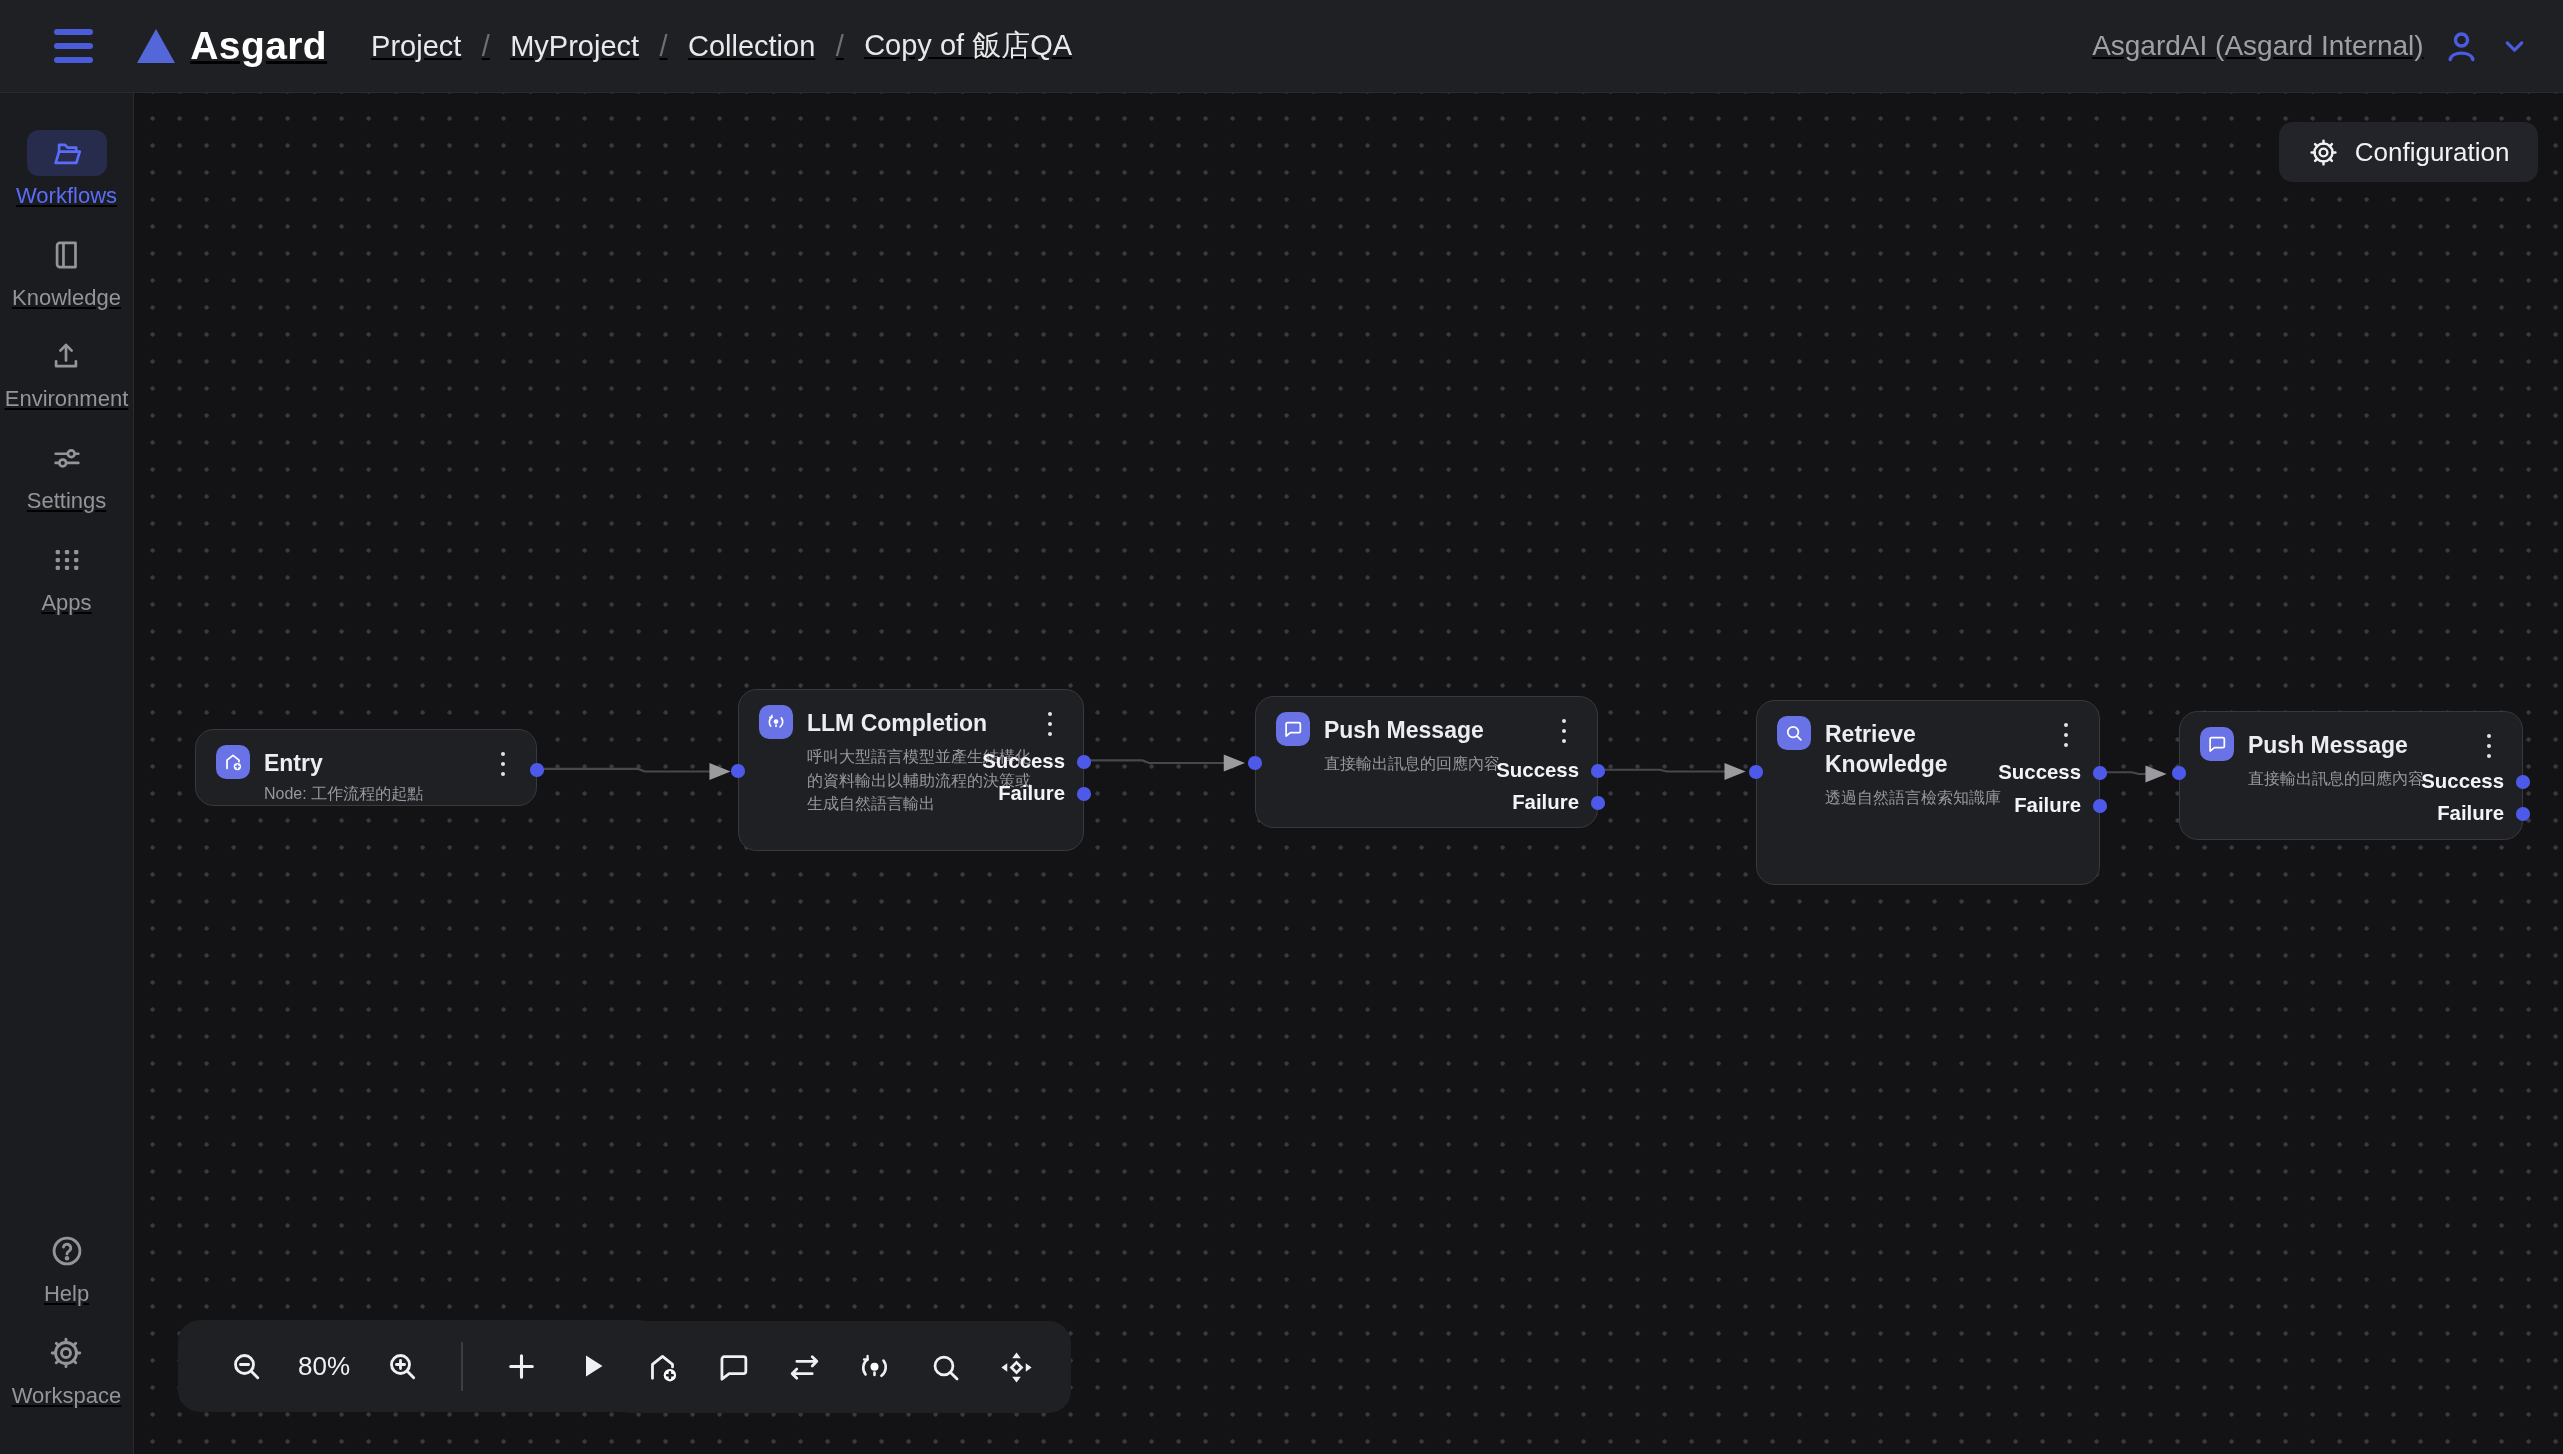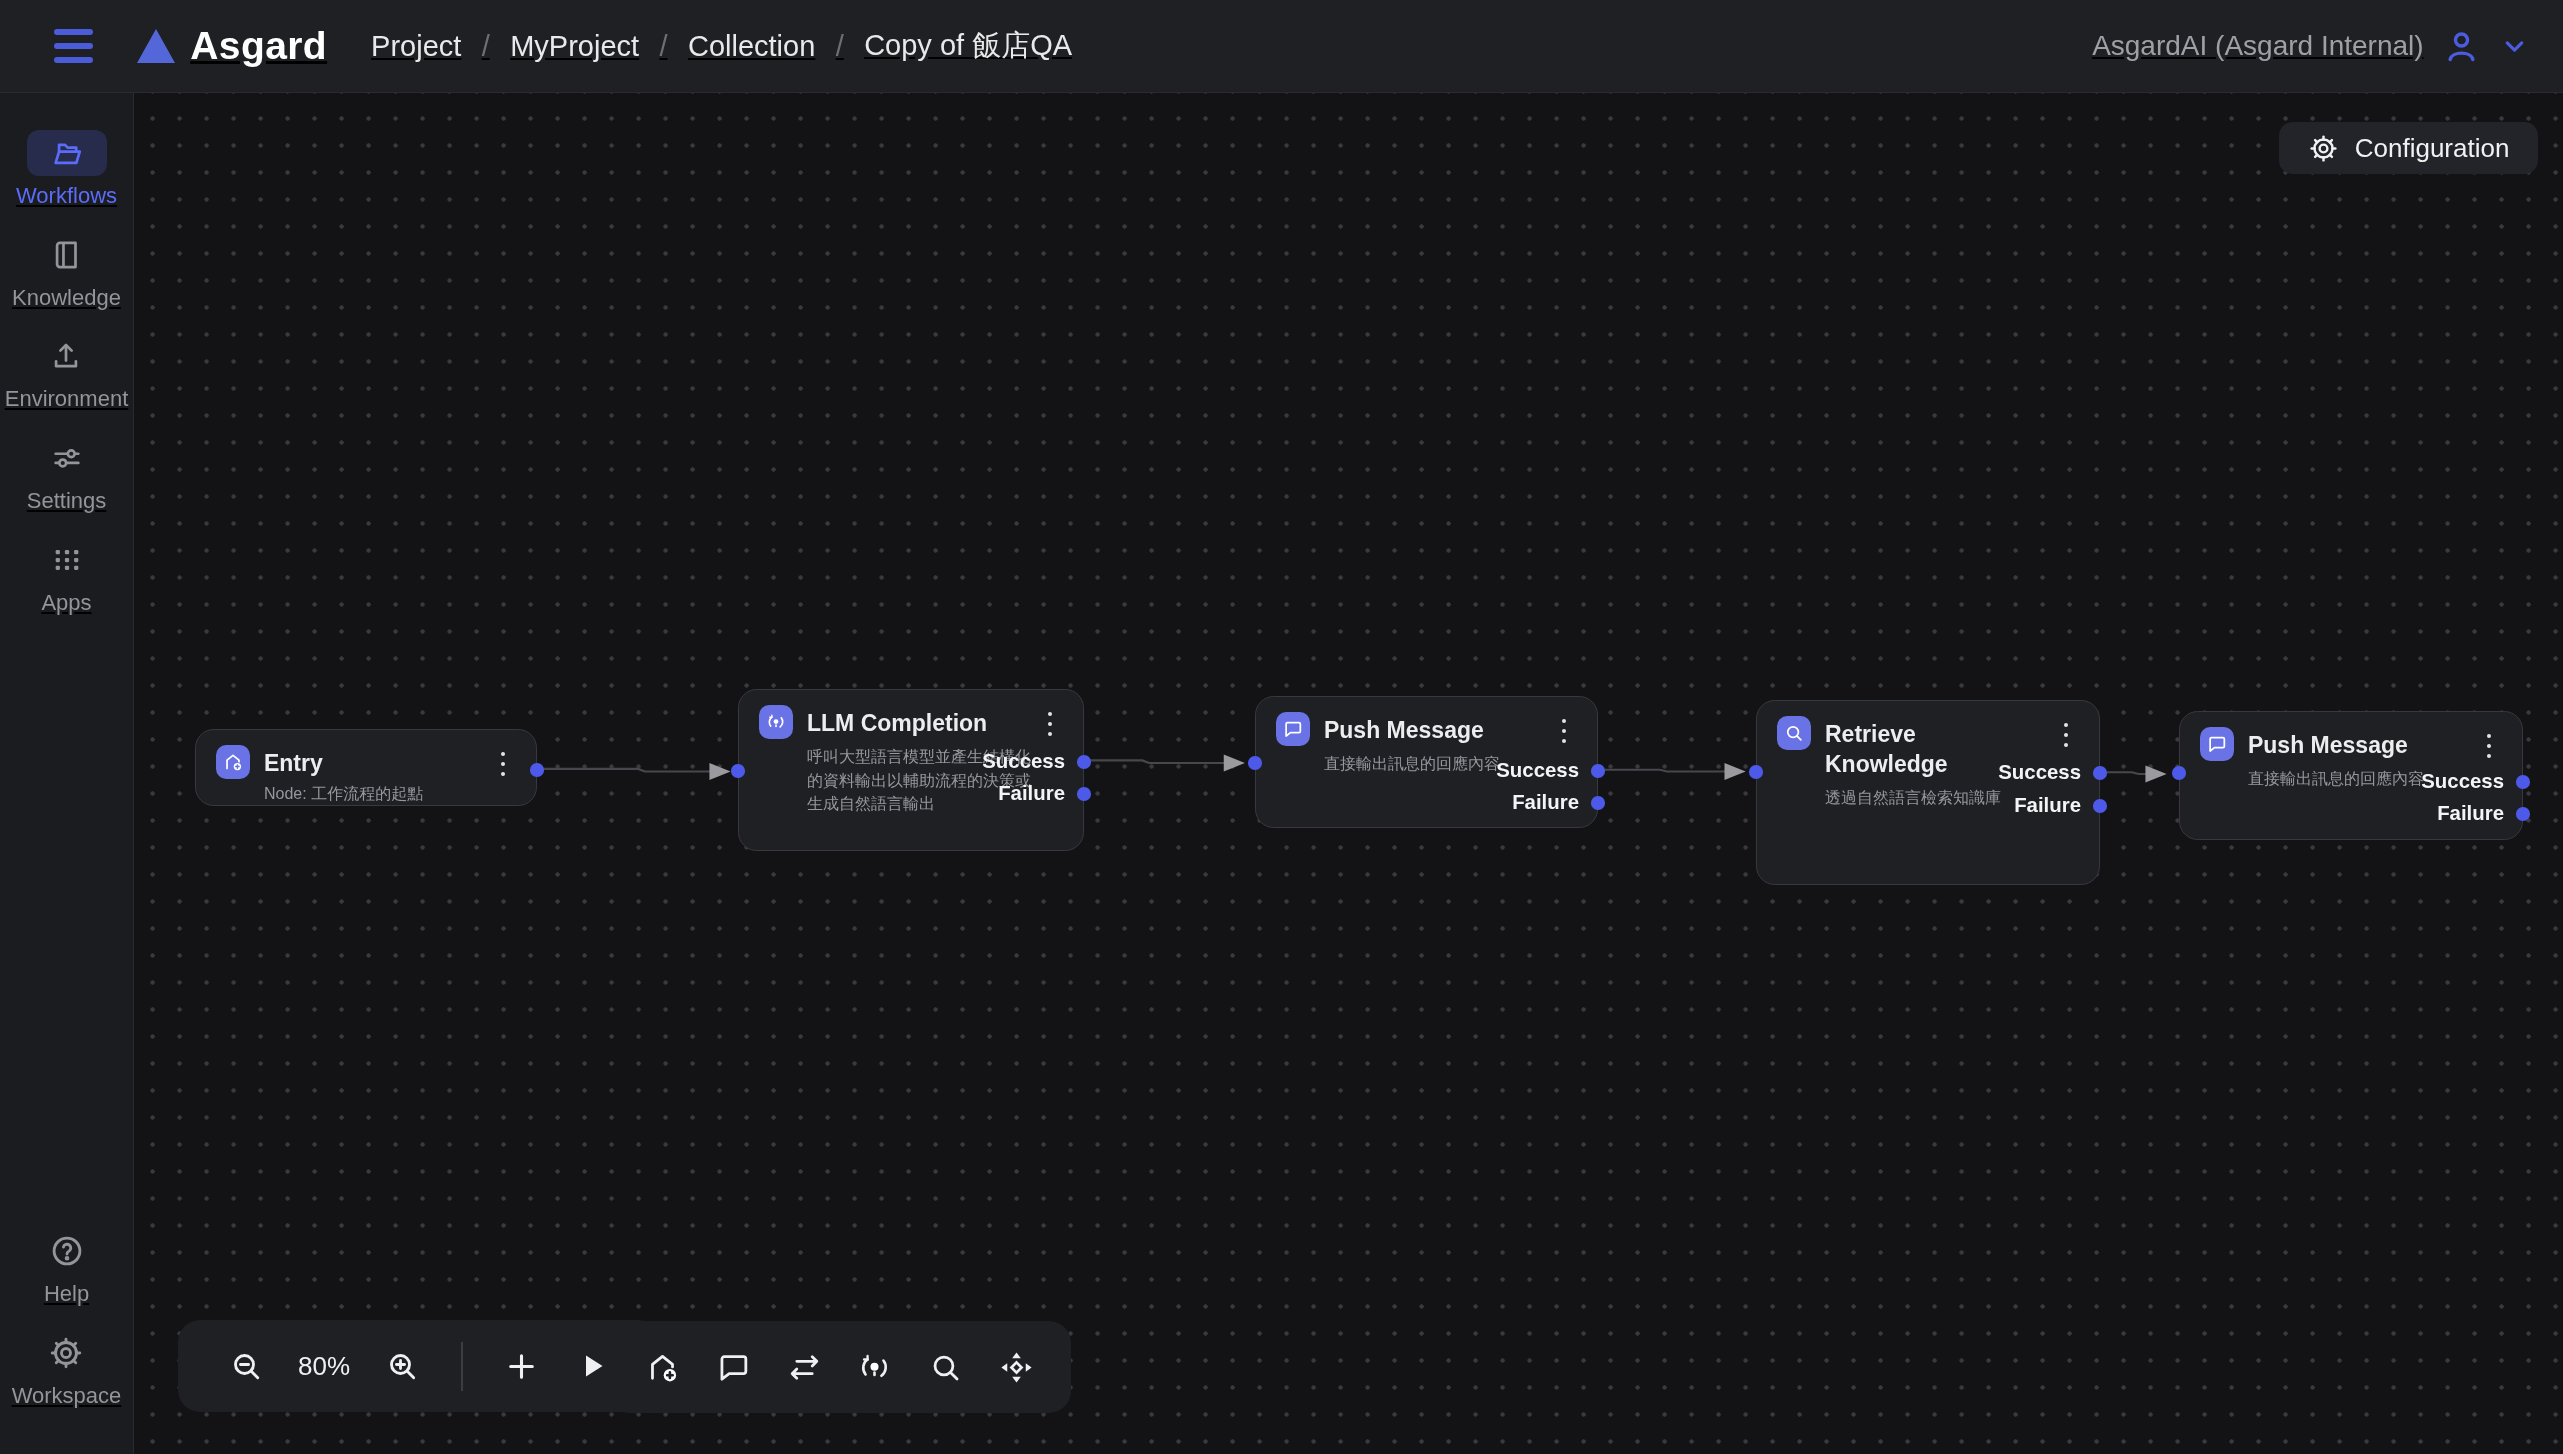--- a/index.html
+++ b/index.html
@@ -32,21 +32,21 @@
   .side-item.active .iconwrap { background:#272c4d; }
   .side-label { font-size:22px; }
   .side-item.active .side-label { color:#5b6cfa; }
   .side-spacer { margin-top:auto; }
 
   
   .canvas { position:relative; flex:1; background-color:#131316;
     background-image:radial-gradient(circle, #39393e 1.9px, transparent 2.4px);
     background-size:27px 27px; background-position:5.1px 12px; overflow:hidden; }
 
-  .config-btn { position:absolute; top:29px; right:24.6px; height:52px; padding:0 29px;
+  .config-btn { position:absolute; top:29px; right:24.6px; height:60px; padding:0 29px;
     background:#232429; border:none; border-radius:13.6px; display:flex; align-items:center; gap:15.3px;
     color:#f1f1f3; font-size:26px; cursor:pointer; font-family:inherit; }
 
   svg.edges { position:absolute; left:0; top:0; width:100%; height:100%; pointer-events:none; }
 
   .node { position:absolute; background:#1f2024; border:1.7px solid #38393f; border-radius:18.7px;
     padding:15.3px 20.4px; cursor:pointer; }
   .node-main { display:flex; gap:13.6px; }
   .node-icon { width:34px; height:34px; flex:0 0 34px; border-radius:10.2px; background:#6973e6;
     display:flex; align-items:center; justify-content:center; color:#fff; }

